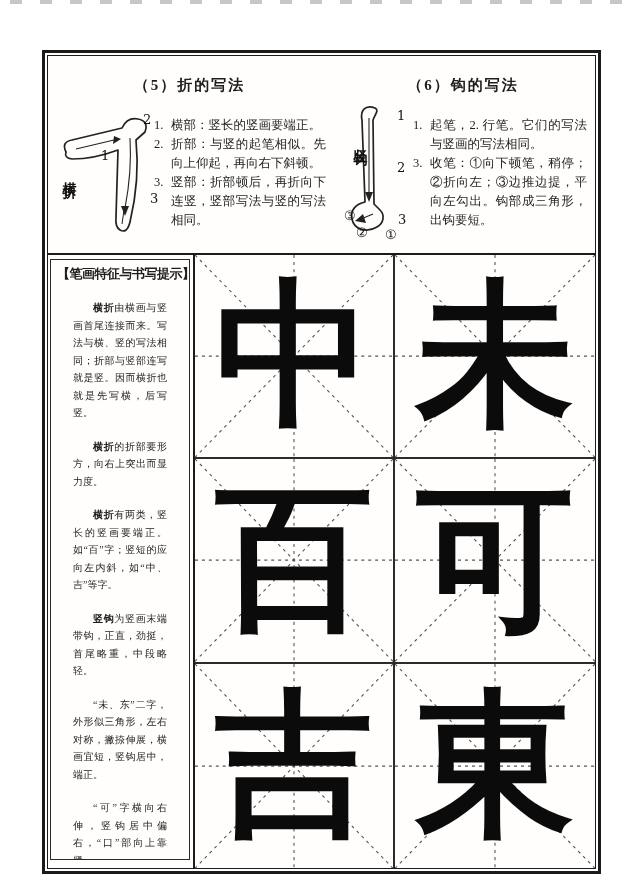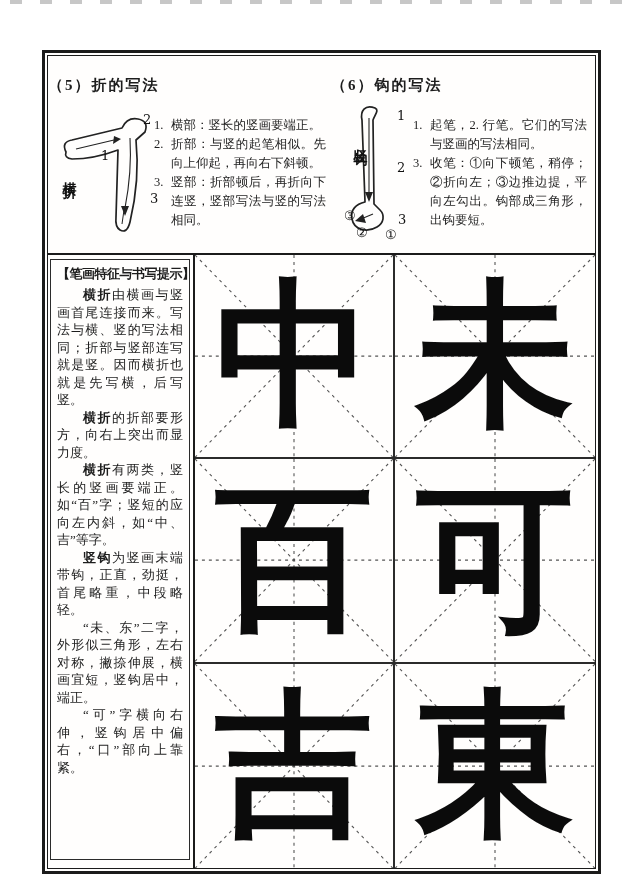--- a/index.html
+++ b/index.html
@@ -22,21 +22,21 @@
   }
   
   .instructions{
     position:absolute;left:0;right:0;top:0;height:197px;
     border-bottom:2px solid #1b1b1b;
   }
   .col{position:absolute;top:0;height:100%;}
   .col-fold{left:0;width:283px;}
   .col-hook{left:283px;right:0;}
   .sec-title{
-    position:absolute;top:20px;left:0;right:0;
+    position:absolute;top:20px;left:0;right:0;text-align:center;
     font-size:15px;font-weight:bold;letter-spacing:2px;
   }
   .diagram{position:absolute;}
   .diagram svg{display:block;}
   .stroke-label{
     position:absolute;writing-mode:vertical-rl;text-orientation:upright;
     font-weight:bold;font-size:14px;letter-spacing:3px;color:#111;
   }
   .mark{
     position:absolute;font-size:13px;font-family:"DejaVu Serif",serif;color:#111;
@@ -51,21 +51,21 @@
   
   .bottomArea{
     position:absolute;left:0;right:0;top:199px;bottom:0;display:flex;
   }
   .sidebar{width:145px;position:relative;flex:0 0 145px;}
   .sidebar-box{
     position:absolute;left:2px;top:4px;right:3px;bottom:8px;
     border:1px solid #2b2b2b;padding:5px 6px 4px 6px;overflow:hidden;
   }
   .sidebar-title{font-size:13px;font-weight:bold;margin:0 0 3px 0;white-space:nowrap;letter-spacing:-.5px;}
-  .sp{margin:0;font-size:13px;line-height:17.5px;text-indent:2em;text-align:justify;}
+  .sp{margin:16px;font-size:10px;line-height:17.5px;text-indent:2em;text-align:justify;}
   .sp b{font-weight:bold;}
   
   .grid-wrap{flex:1;border-left:2px solid #1b1b1b;position:relative;}
   .char-grid{
     display:grid;width:100%;height:100%;
     grid-template-columns:1fr 1fr;grid-template-rows:1fr 1fr 1fr;
   }
   .cell{position:relative;overflow:hidden;}
   .cell:nth-child(odd){border-right:2px solid #2b2b2b;}
   .cell:nth-child(-n+4){border-bottom:2px solid #2b2b2b;}

